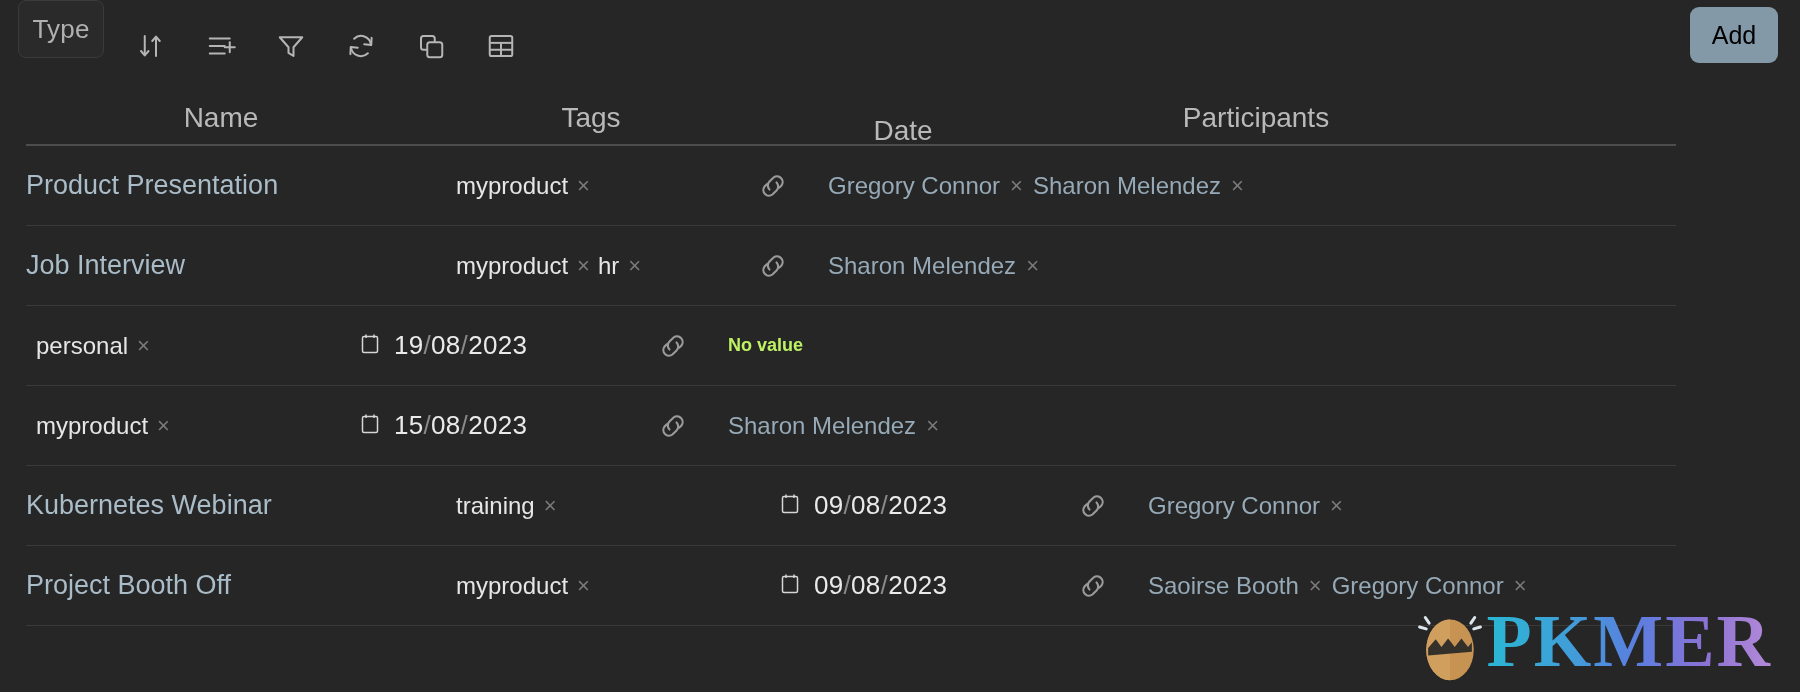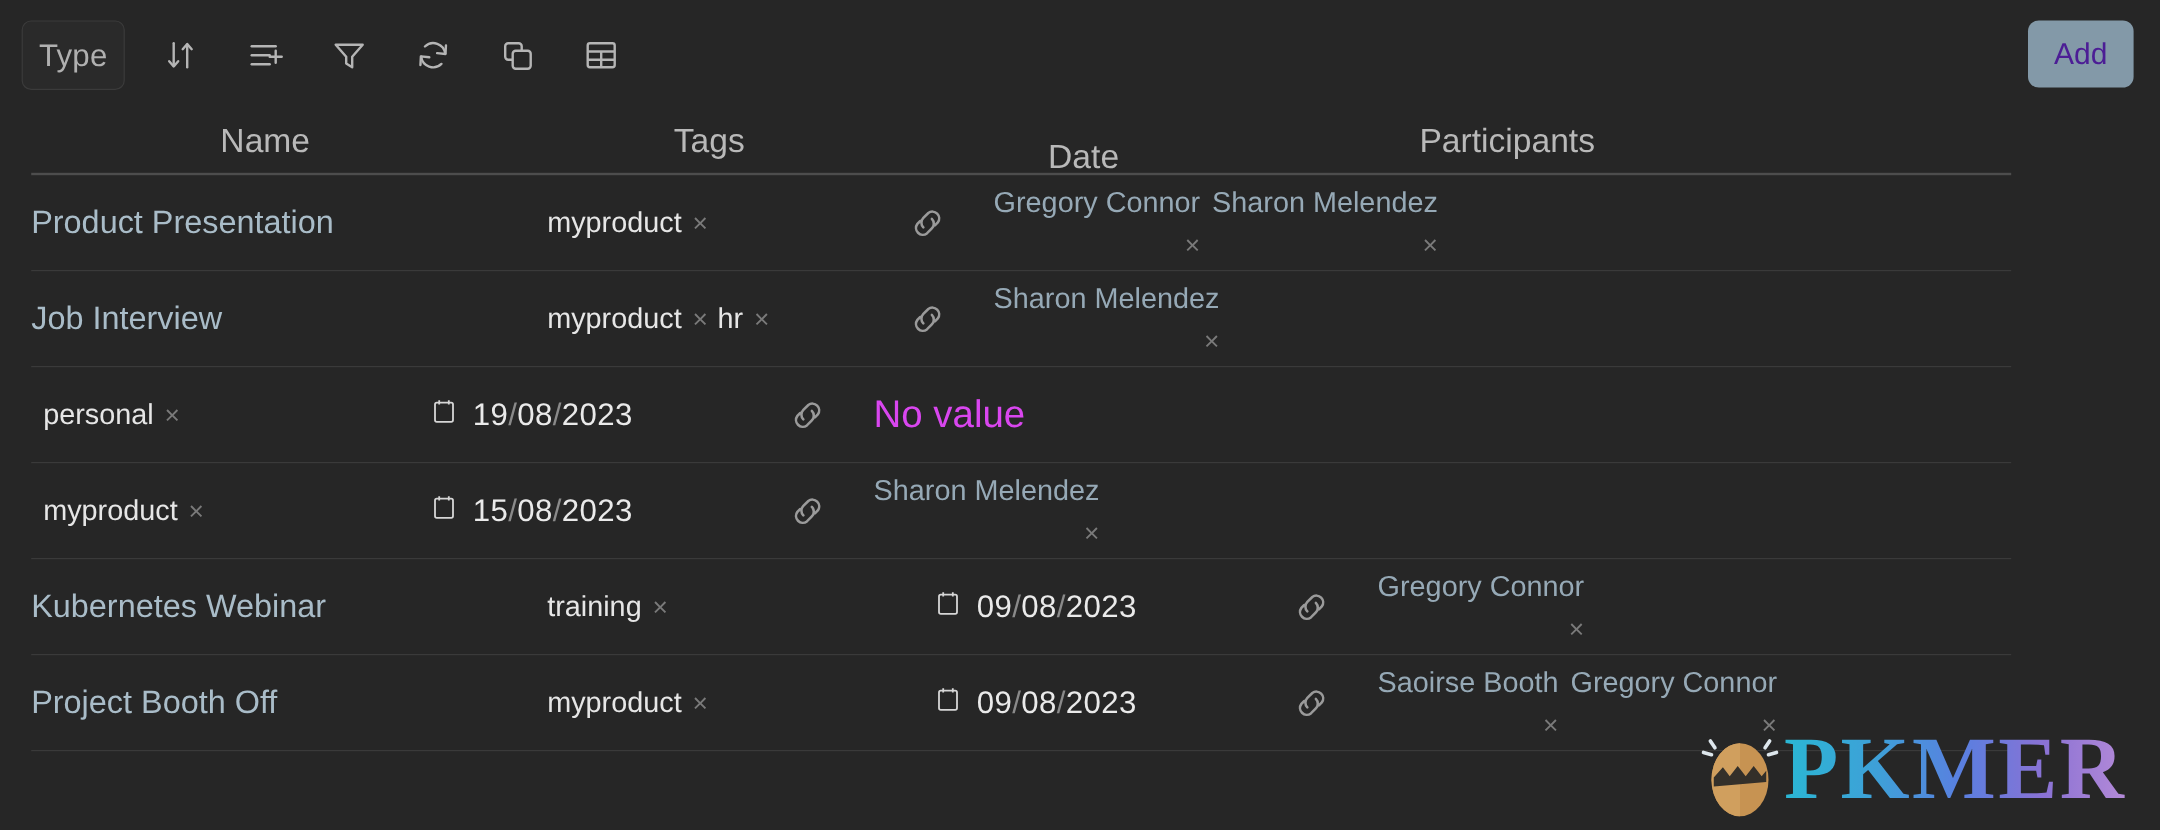--- a/index.html
+++ b/index.html
@@ -15,21 +15,20 @@
     width: 1800px;
     height: 692px;
     background: #262626;
   }
 
   
   .toolbar {
     position: relative;
     height: 92px;
     display: flex;
-    align-items: center;
     padding: 0 22px 0 18px;
   }
   .type-button {
     width: 86px;
     height: 58px;
     border: 1px solid #3b3b3b;
     border-radius: 8px;
     background: #2a2a2a;
     color: #b0b0b0;
     font-size: 26px;
@@ -50,26 +49,26 @@
     height: 34px;
     display: flex;
     align-items: center;
     justify-content: center;
     cursor: pointer;
   }
   .tool-icon svg { display: block; }
   .add-button {
     position: absolute;
     right: 22px;
-    top: 17px;
+    top: 7px;
     width: 88px;
     height: 56px;
     border-radius: 9px;
     background: #8399a8;
-    color: #4c1d95;
+    color: #000000;
     font-size: 25px;
     display: flex;
     align-items: center;
     justify-content: center;
     cursor: pointer;
   }
 
   
   .table {
     padding: 0 26px 0 26px;
@@ -159,32 +158,32 @@
     flex: none;
     cursor: pointer;
   }
   .participants {
     display: flex;
     align-items: center;
     gap: 10px;
   }
   .participant {
     display: inline-flex;
-    align-items: flex-end;
+    align-items: center;
     gap: 10px;
-    flex-direction: column;
   }
   .participant-label {
     color: #96a9b6;
     font-size: 24px;
     cursor: pointer;
   }
   .no-value {
-    color: #d946ef;
-    font-size: 32px;
+    color: #bef264;
+    font-size: 18px;
+    font-weight: bold;
   }
 
   
   .watermark {
     position: absolute;
     right: 28px;
     bottom: 8px;
     display: flex;
     align-items: flex-end;
     gap: 1px;

